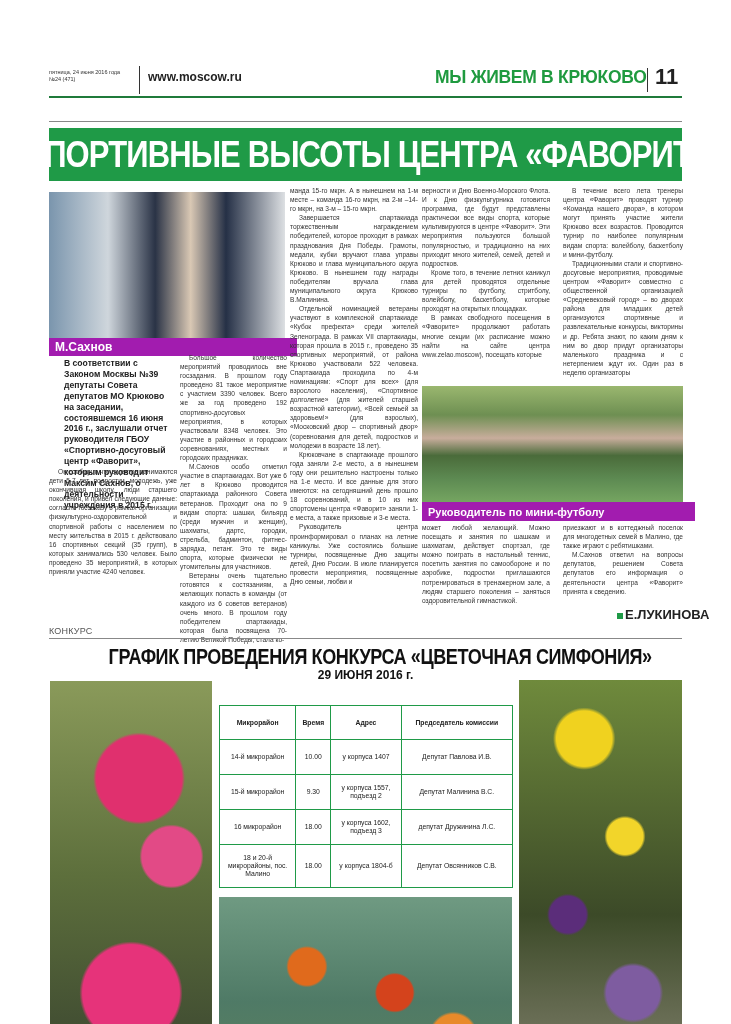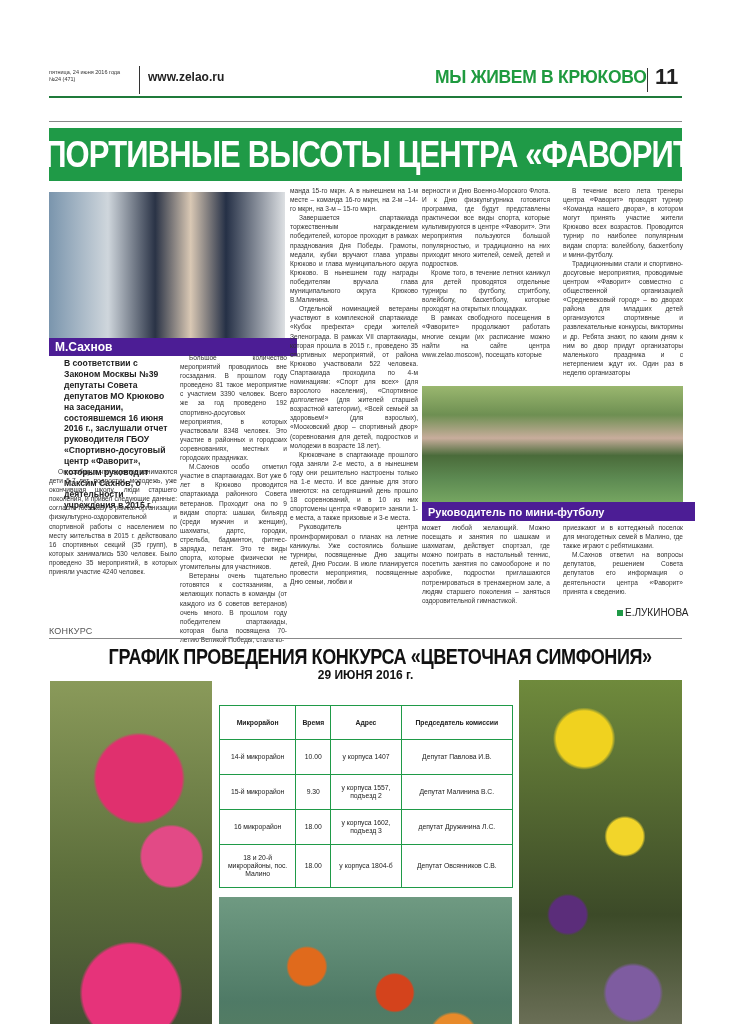--- a/index.html
+++ b/index.html
@@ -14,36 +14,36 @@
   .hdr-vsep2 { left:647px; top:68px; width:1px; height:24px; background:#333; }
   .hdr-page { left:655px; top:64px; font-size:22px; font-weight:bold; color:#222; }
   .hdr-rule { left:49px; top:96px; width:633px; height:2px; background:#1f7a3a; }
   .section { font-size:9px; color:#555; letter-spacing:0.2px; }
   .sec-rule { height:1px; background:#888; }
   .headline-band { left:49px; top:128px; width:633px; height:53px; background:#1f9a47; display:flex; align-items:center; justify-content:center; }
   .headline-band span { color:#fff; font-size:36px; font-weight:bold; letter-spacing:-1px; transform:scaleX(0.86); white-space:nowrap; }
   
   .photo-sakhnov { left:49px; top:192px; width:236px; height:146px;
      background:linear-gradient(90deg,#7a95ad 0%,#cfd6dc 25%,#2a3346 45%,#d9c8b4 60%,#253046 75%,#dde0e3 100%); }
-  .photo-caption { background:#4c1d95; color:#fff; font-weight:bold; font-size:12px; padding:0 6px; display:flex; align-items:center; }
+  .photo-caption { background:#a21caf; color:#fff; font-weight:bold; font-size:12px; padding:0 6px; display:flex; align-items:center; }
   .cap-sakhnov { left:49px; top:338px; width:236px; height:18px; }
   .lead { left:64px; top:358px; width:112px; font-size:8.6px; line-height:10.9px; font-weight:bold; color:#222; }
   .col { font-size:6.6px; line-height:9.1px; text-align:justify; color:#333; hyphens:auto; }
   .col p { margin:0; text-indent:9px; }
   .col1 { left:49px; top:467px; width:128px; }
   .col2 { left:180px; top:353px; width:107px; }
   .col3 { left:290px; top:186px; width:128px; }
   .col4 { left:422px; top:186px; width:128px; }
   .col5 { left:563px; top:186px; width:120px; }
   .photo-football { left:422px; top:386px; width:261px; height:116px;
      background:linear-gradient(180deg,#9ab76f 0%,#6e8f52 25%,#c8ad9c 45%,#4a6b3a 60%,#5d8a52 80%,#75a561 100%); }
   .cap-football { left:422px; top:502px; width:261px; height:19px; font-size:11px; }
   .col4b { left:422px; top:523px; width:128px; }
   .col5b { left:563px; top:523px; width:120px; }
-  .byline { left:617px; top:607px; font-size:10px; font-weight:normal; color:#222; }
+  .byline { left:617px; top:607px; font-size:13px; font-weight:bold; color:#222; }
   .byline-sq { display:inline-block; width:6px; height:6px; background:#1f9a47; margin-right:2px; vertical-align:middle; }
   
   .contest-headline { left:49px; top:644px; width:633px; text-align:center; font-size:22px; font-weight:bold; color:#111; letter-spacing:-0.5px; }
   .contest-headline span { display:inline-block; transform:scaleX(0.82); white-space:nowrap; }
   .contest-date { left:49px; top:668px; width:633px; text-align:center; font-size:12px; font-weight:bold; color:#111; }
   .photo-roses { left:50px; top:681px; width:162px; height:390px;
      background:radial-gradient(circle at 55% 25%,#e0306e 0 14%,transparent 15%),radial-gradient(circle at 75% 45%,#e24a86 0 12%,transparent 13%),radial-gradient(circle at 50% 80%,#e6337a 0 15%,transparent 16%),linear-gradient(180deg,#8a9a5a,#5d6f3c 50%,#3b4630); }
   .photo-pansies { left:519px; top:680px; width:163px; height:391px;
      background:radial-gradient(circle at 40% 15%,#f0d21f 0 8%,transparent 9%),radial-gradient(circle at 65% 40%,#f2d52a 0 7%,transparent 8%),radial-gradient(circle at 30% 60%,#5b2d7a 0 7%,transparent 8%),radial-gradient(circle at 70% 80%,#7e5ca0 0 8%,transparent 9%),linear-gradient(180deg,#6f8a3c,#3c4a28 60%,#7e7e6a); }
   .photo-marigolds { left:219px; top:897px; width:293px; height:174px;
@@ -54,21 +54,21 @@
   table.sched td { height:30px; }
 </style>
 </head>
 <body>
 
 <div class="abs hdr-date">
   <div>пятница, 24 июня 2016 года</div>
   <div>№24 (471)</div>
 </div>
 <div class="abs hdr-vsep"></div>
-<div class="abs hdr-url">www.zelao.ru</div>
+<div class="abs hdr-url">www.moscow.ru</div>
 <div class="abs hdr-title">МЫ ЖИВЕМ В КРЮКОВО</div>
 <div class="abs hdr-vsep2"></div>
 <div class="abs hdr-page">11</div>
 <div class="abs hdr-rule"></div>
 
 <div class="abs section" style="left:49px;top:108px;margin-top:24px;">СПОРТ И ДОСУГ</div>
 <div class="abs sec-rule" style="left:49px;top:121px;width:633px;"></div>
 
 <div class="abs headline-band">
   <span>СПОРТИВНЫЕ ВЫСОТЫ ЦЕНТРА «ФАВОРИТ»</span>

